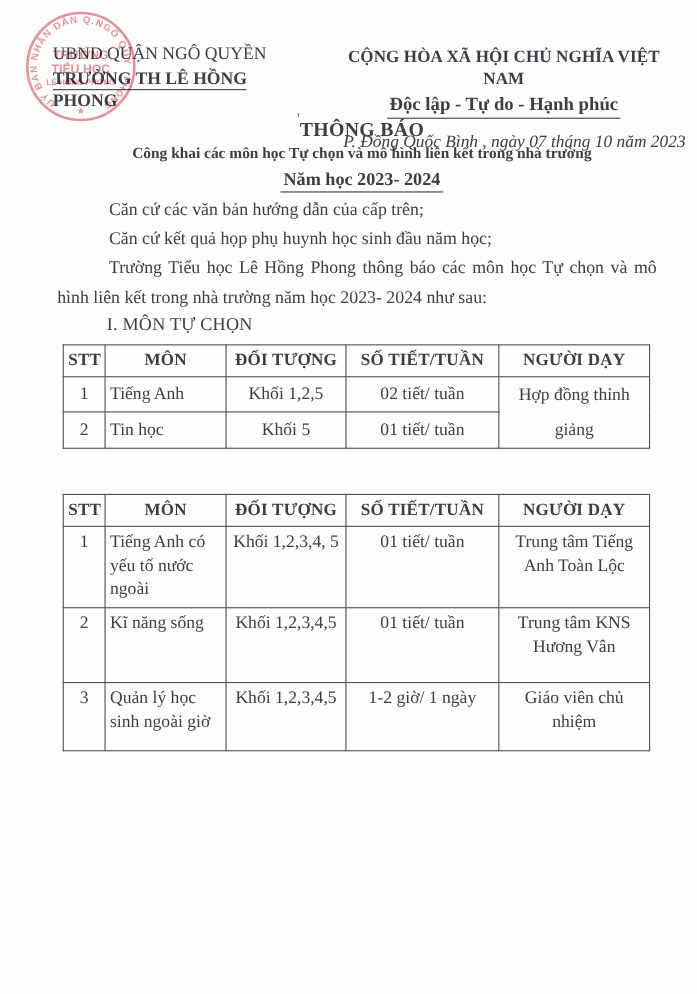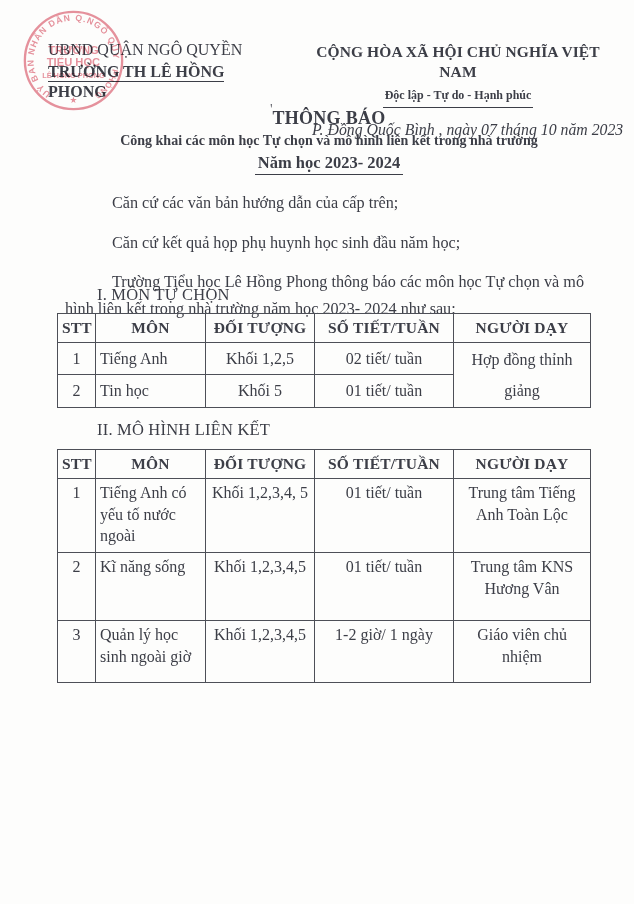--- a/index.html
+++ b/index.html
@@ -18,42 +18,42 @@
     position:absolute;left:48px;top:40px;width:212px;
     text-align:left;font-size:16px;line-height:20px;
   }
   .hdr-left .l2{font-weight:bold;margin-top:2px;}
   .hdr-left .u{border-bottom:1.4px solid #3c3e47;padding-bottom:1px;}
   .hdr-right{
     position:absolute;left:312px;top:42px;width:292px;
     text-align:center;font-size:15.5px;line-height:20px;
   }
   .hdr-right .l1{font-weight:bold;letter-spacing:.1px;}
-  .hdr-right .l2{font-weight:bold;font-size:12px;margin-top:3px;display:inline-block;
+  .hdr-right .l2{font-weight:bold;font-size:17px;margin-top:3px;display:inline-block;
     border-bottom:1.5px solid #3c3e47;padding:0 2px 2px 2px;}
   .hdr-right .dateline{font-style:italic;font-size:15.8px;margin-top:12px;white-space:nowrap;}
   
   .stamp{
     position:absolute;left:20px;top:7px;width:107px;height:107px;
     color:#d84f62;opacity:.62;mix-blend-mode:multiply;z-index:3;
     font-family:"Liberation Sans","DejaVu Sans",sans-serif;
   }
   
   .title-block{position:absolute;left:29px;top:108px;width:600px;text-align:center;}
   .title-block .t1{font-weight:bold;font-size:18px;letter-spacing:.3px;}
   .title-block .t2{font-weight:bold;font-size:14px;margin-top:4px;}
   .title-block .t3{font-weight:bold;font-size:16.5px;margin-top:4px;}
   .title-block .t3 span{border-bottom:1.5px solid #3c3e47;padding:0 3px 2px 3px;}
   .scan-mark{position:absolute;left:270px;top:101px;font-size:15px;color:#6a6b72;}
   
   .body-text{
     position:absolute;left:52px;top:177px;width:545px;
     font-size:16.2px;line-height:26.5px;text-align:justify;
   }
-  .body-text p{margin:13px;text-indent:47px;}
+  .body-text p{margin:0;text-indent:47px;}
   
   .sec-heading{position:absolute;font-weight:normal;font-size:16.5px;letter-spacing:.2px;}
   #sec1-heading{left:97px;top:285px;}
   #sec2-heading{left:97px;top:420px;}
   table.doc{
     position:absolute;left:57px;width:533px;
     border-collapse:collapse;table-layout:fixed;
     font-size:16px;color:#3c3e47;
   }
   #table1{top:313px;}
@@ -155,21 +155,20 @@
       </tr>
       <tr class="r2">
         <td class="c-stt">2</td>
         <td class="c-mon">Tin học</td>
         <td class="c-ctr">Khối 5</td>
         <td class="c-ctr">01 tiết/ tuần</td>
       </tr>
     </tbody>
   </table>
 
-  <div class="sec-heading" id="sec2-heading">II. MÔ HÌNH LIÊN KẾT</div>
 
   <table class="doc" id="table2">
     <colgroup>
       <col style="width:38px">
         <col style="width:110px">
         <col style="width:109px">
         <col style="width:139px">
         <col style="width:137px">
     </colgroup>
     <thead>

